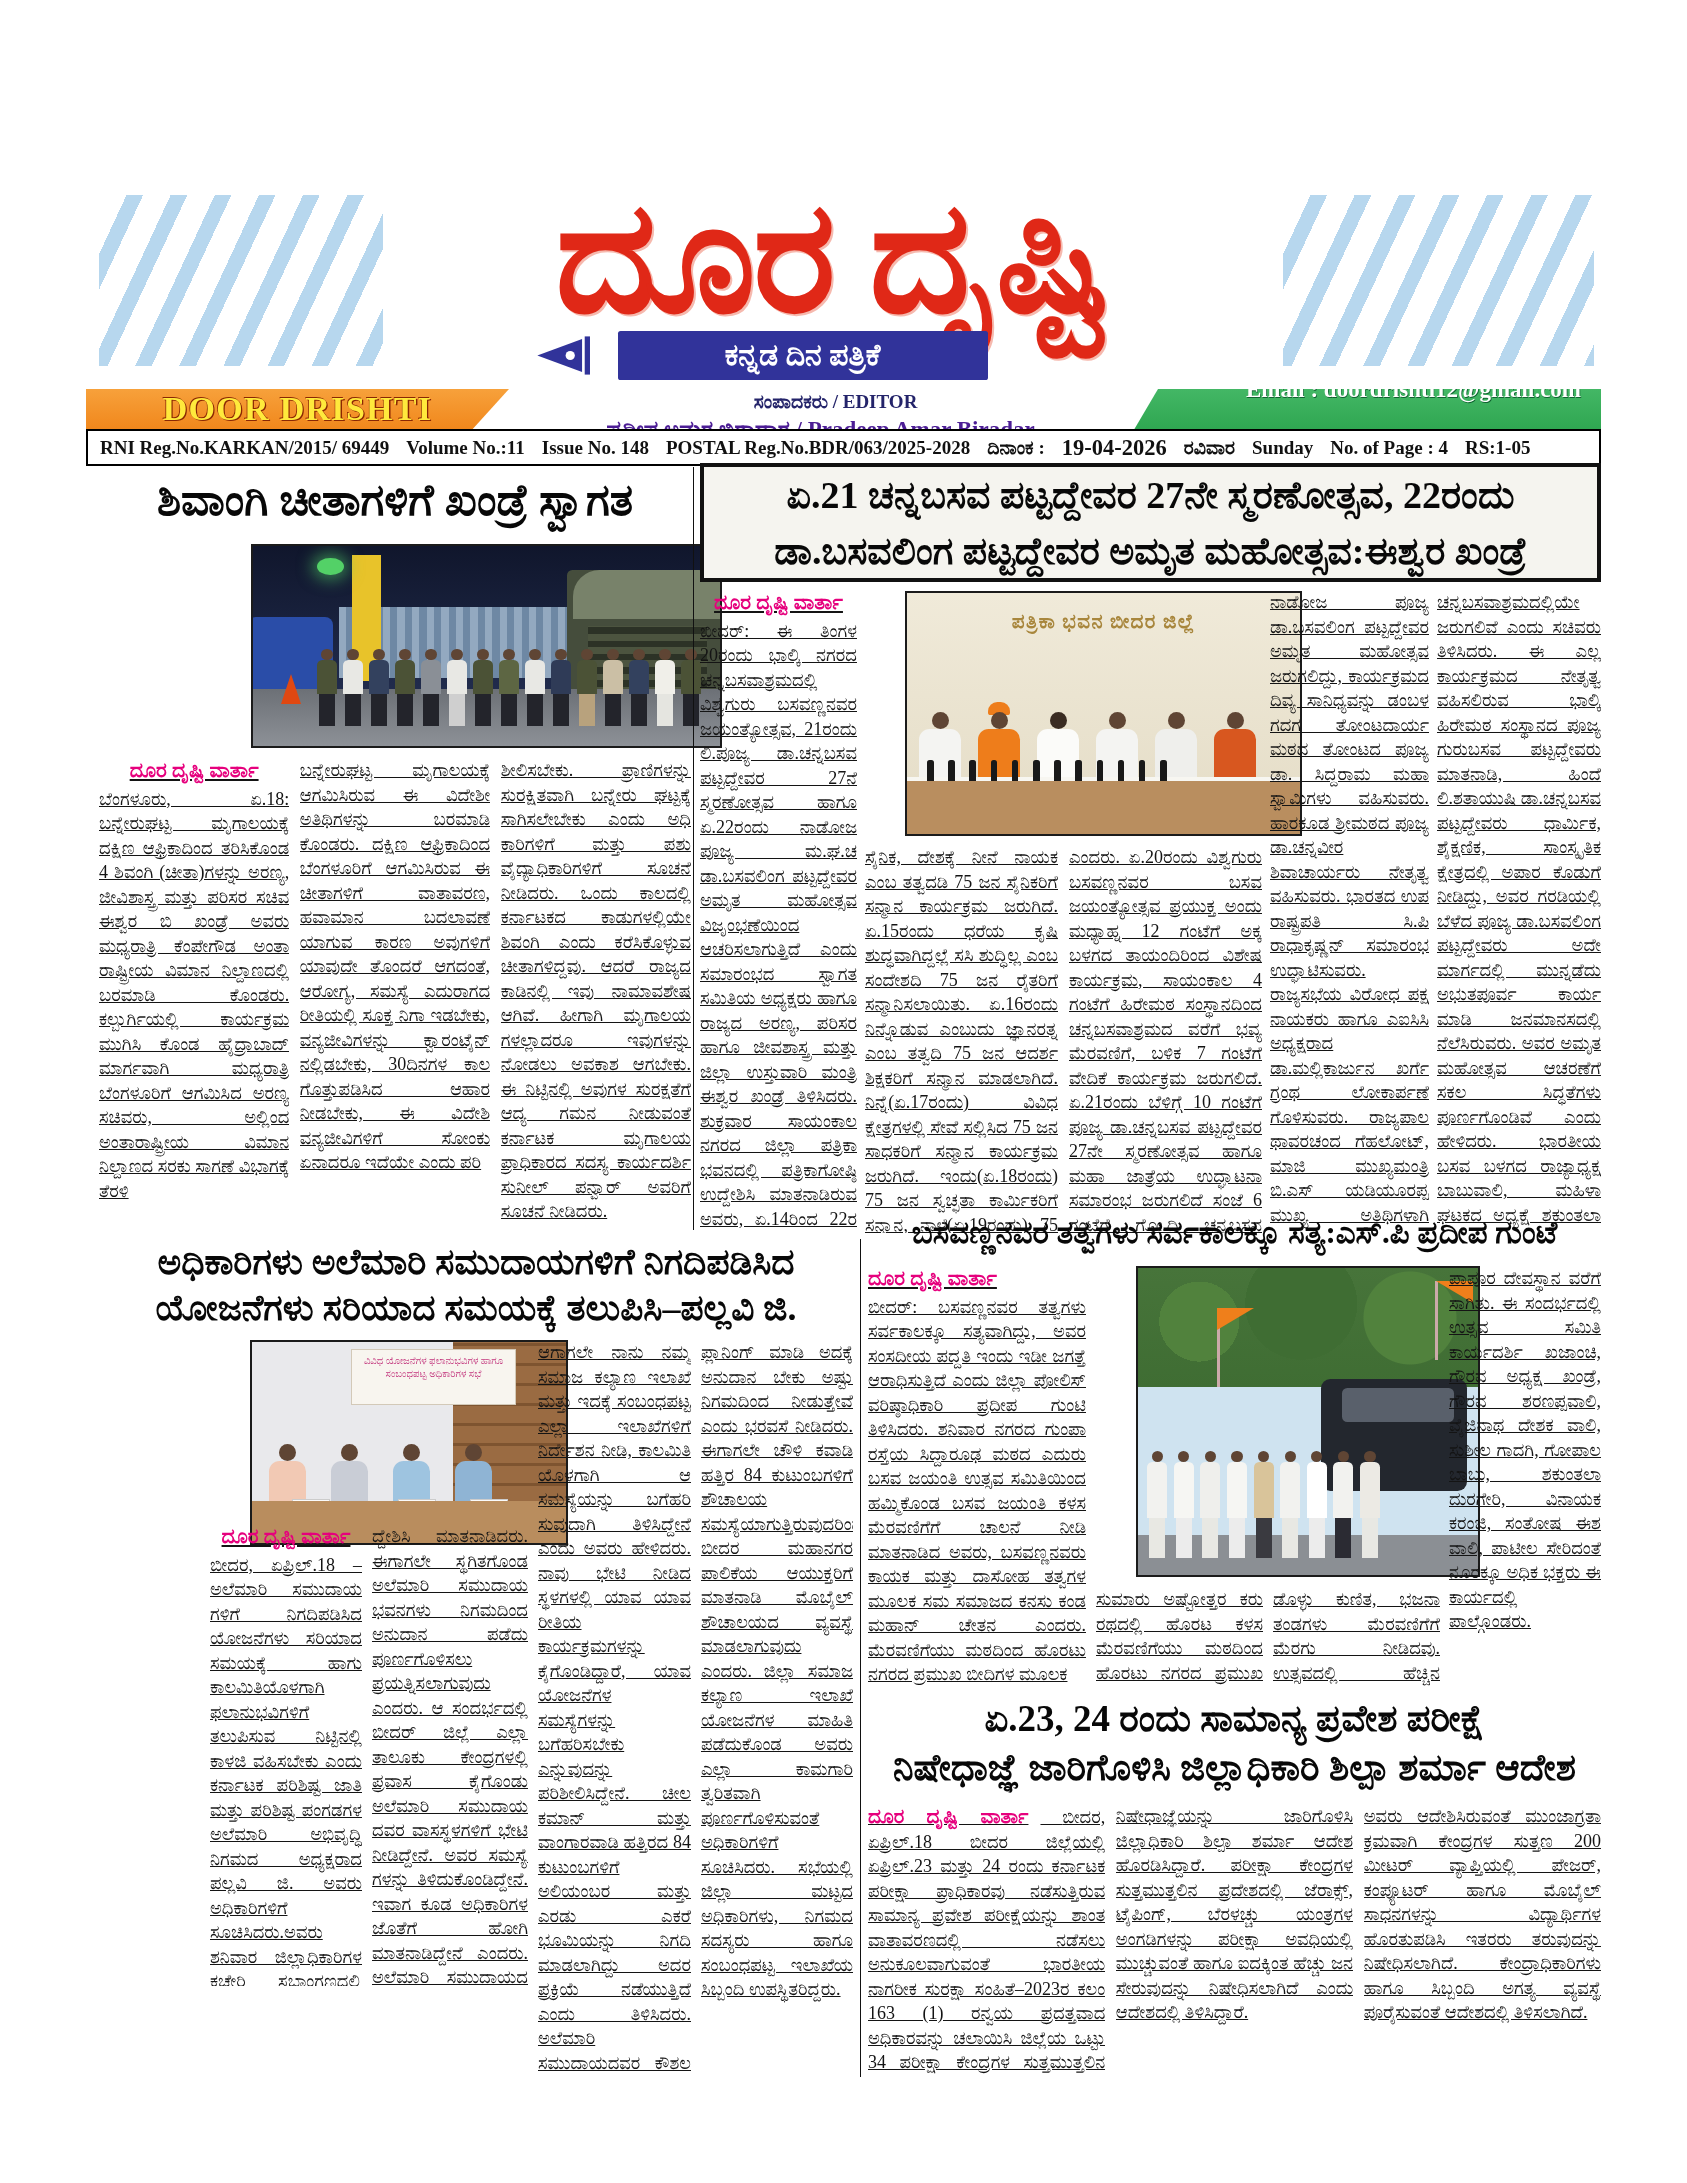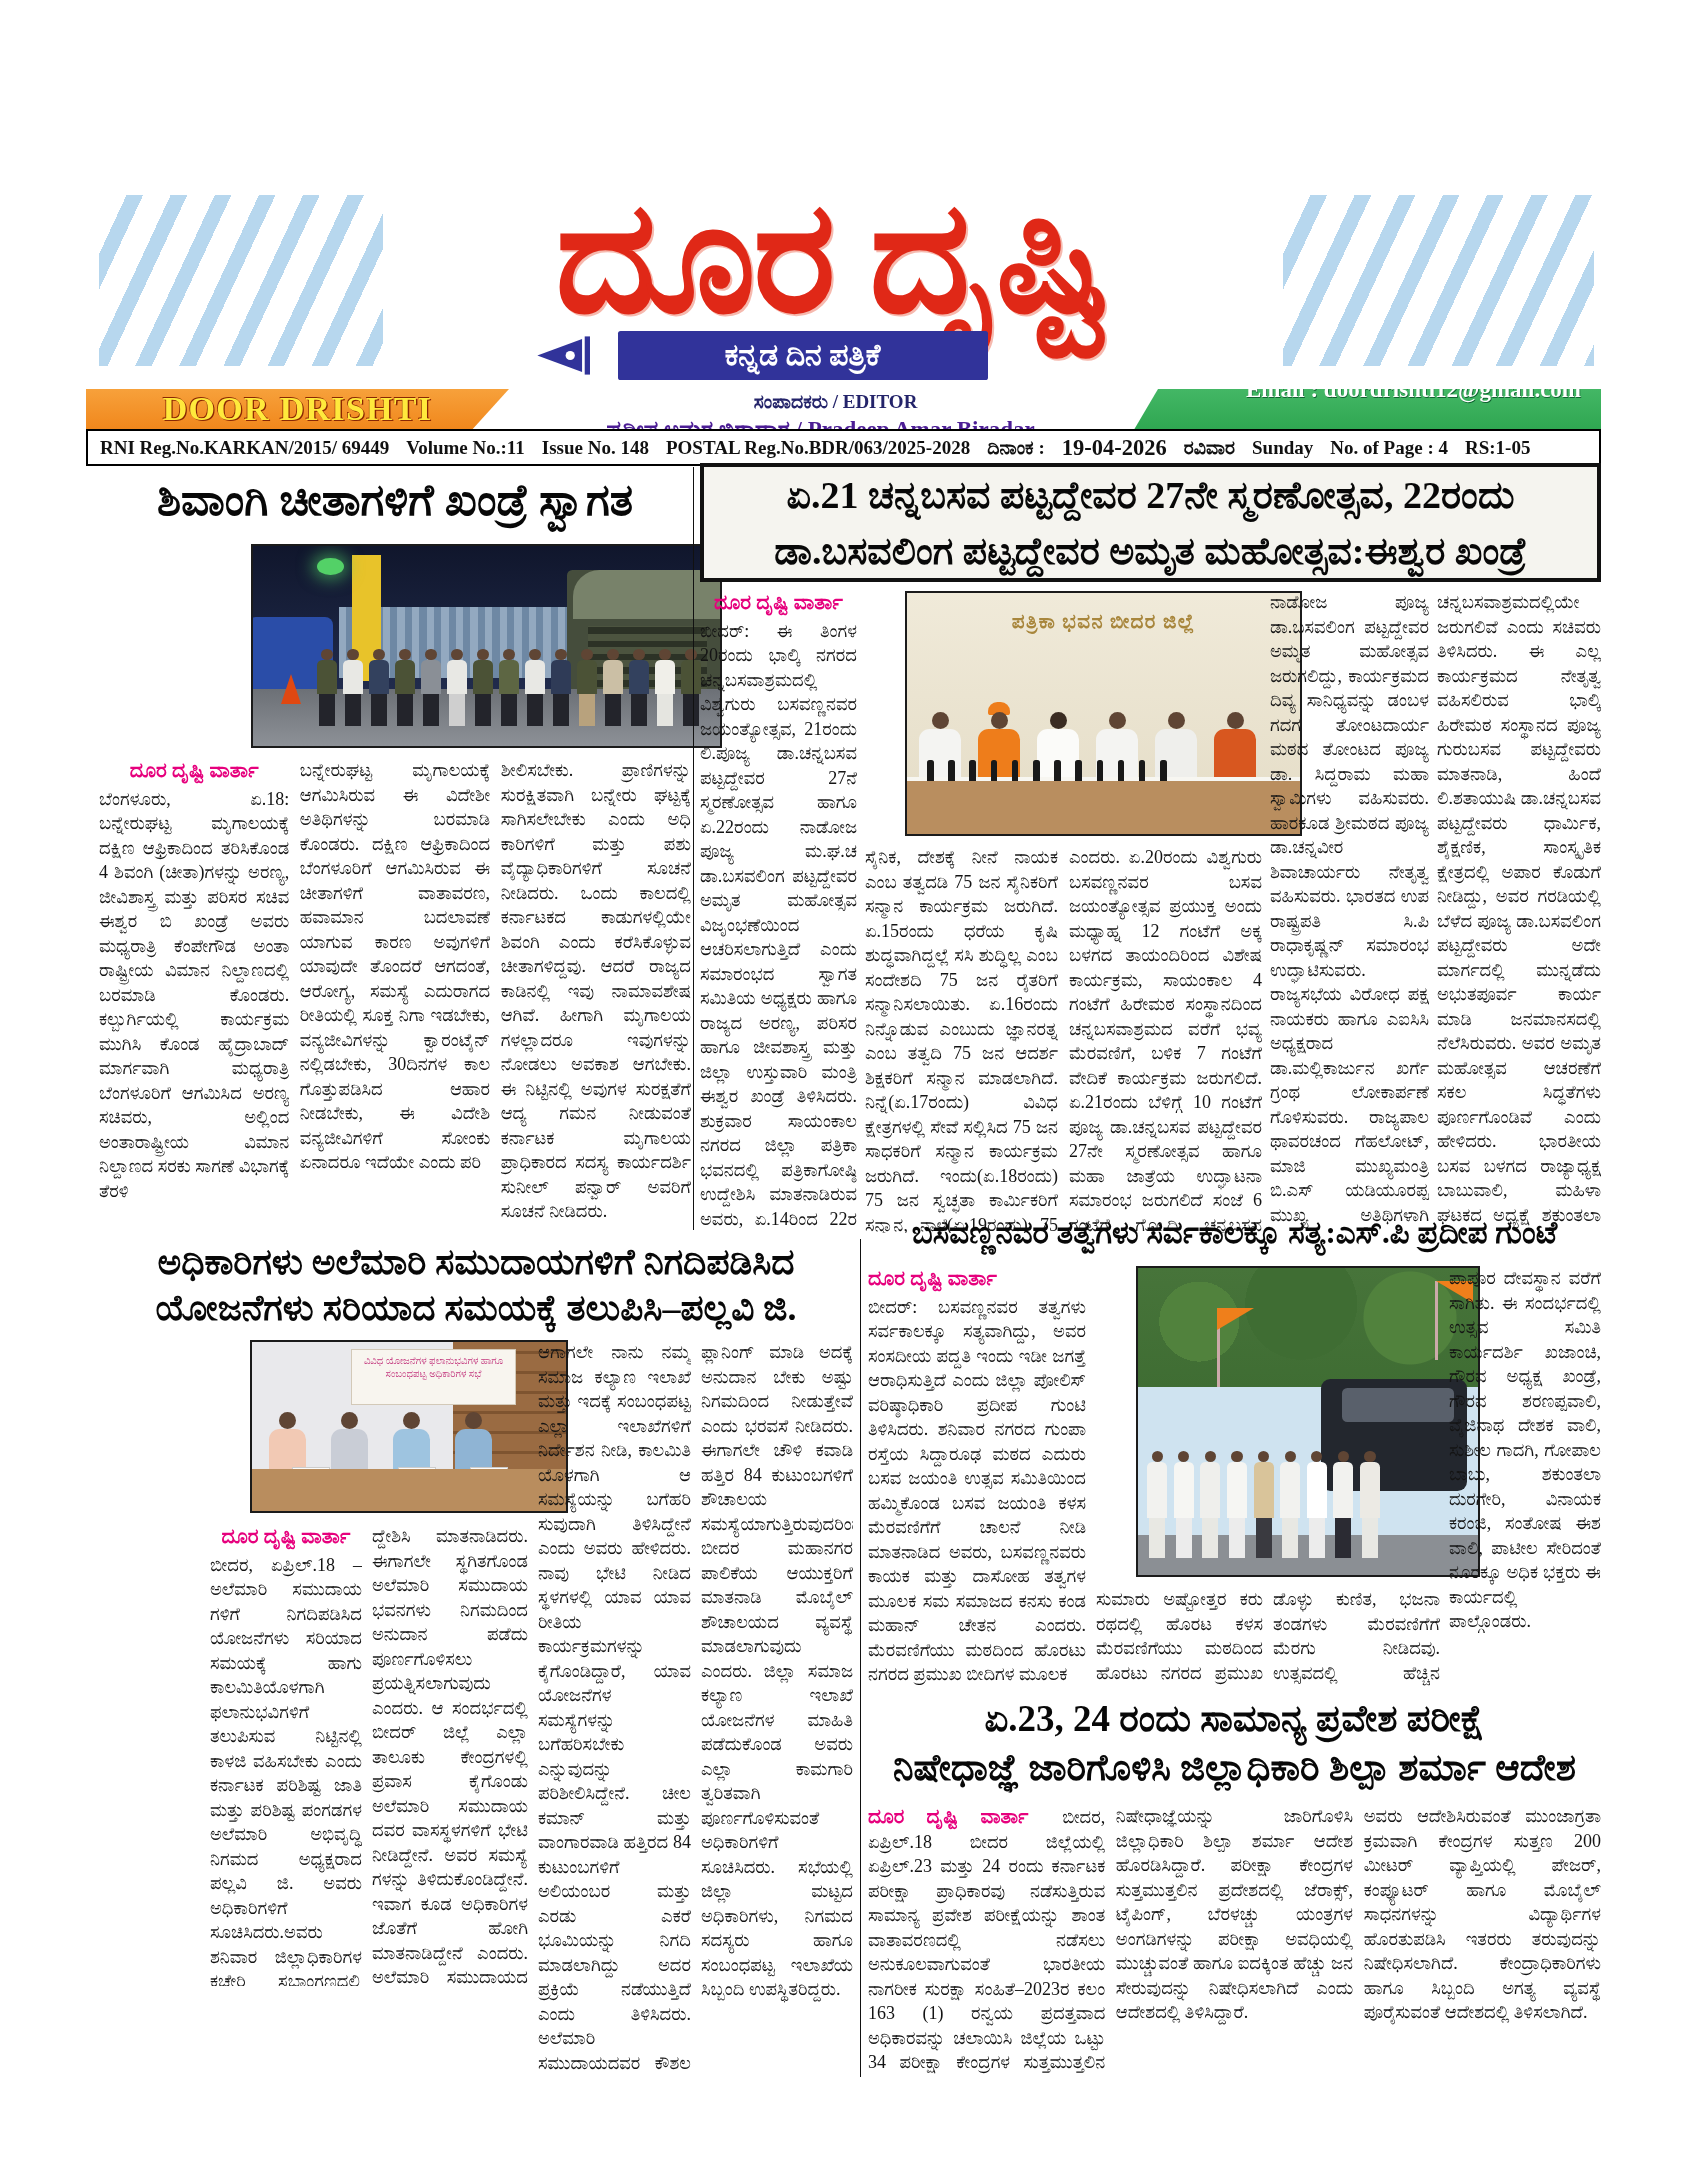--- a/index.html
+++ b/index.html
@@ -23,21 +23,21 @@
   .ed-label{font-size:19px;font-weight:700;color:#24246a;margin-left:30px;}
   .ed-name{font-size:23px;font-weight:700;color:#4c1d95;text-align:center;}
   .green-line{font-size:23px;font-weight:700;color:#fff;text-shadow:0.7px 0.7px 0 #116131;}
   .infobar{border:2.6px solid #000;box-sizing:border-box;display:flex;align-items:center;gap:17px;
            padding:0 12px;font-weight:700;font-size:19px;white-space:nowrap;background:#fff;}
   .infobar .big{font-size:22.5px;}
   
   .hl{font-weight:700;color:#080808;text-align:center;}
   .hl-box{border:4px solid #111;background:#f5f4ef;box-sizing:border-box;display:flex;
           flex-direction:column;justify-content:center;}
-  .bodytext{font-size:18px;line-height:24.5px;text-align:justify;overflow:hidden;color:#141414;}
+  .bodytext{font-size:18px;line-height:24.5px;text-align:justify;overflow:hidden;color:#141414;text-decoration:underline;}
   .dateline{color:#e6007d;font-weight:700;font-size:20.5px;text-align:center;margin-bottom:4px;}
   .dateline-inline{color:#e6007d;font-weight:700;font-size:20px;padding-right:12px;}
   .cols{display:flex;gap:10.6px;}
   .col{flex:1;overflow:hidden;}
   .rule-v{background:#111;width:1.3px;}
   .photo{border:2px solid #1b1b1b;box-sizing:border-box;overflow:hidden;position:absolute;background:#000000;margin-left:40px;}
   
   .pa-sky{position:absolute;inset:0;background:linear-gradient(#10162c,#273459);}
   .pa-shed{position:absolute;left:86px;top:61px;width:390px;height:71px;
            background:repeating-linear-gradient(90deg,#93a9c0 0 7.3px,#6e88a4 7.3px 14.6px);}
@@ -306,21 +306,21 @@
       <div class="abs bodytext" style="left:369px;top:255px;width:193px;height:388px;">ಎಂದರು. ಏ.20ರಂದು ವಿಶ್ವಗುರು ಬಸವಣ್ಣನವರ ಬಸವ ಜಯಂತ್ಯೋತ್ಸವ ಪ್ರಯುಕ್ತ ಅಂದು ಮಧ್ಯಾಹ್ನ 12 ಗಂಟೆಗೆ ಅಕ್ಕ ಬಳಗದ ತಾಯಂದಿರಿಂದ ವಿಶೇಷ ಕಾರ್ಯಕ್ರಮ, ಸಾಯಂಕಾಲ 4 ಗಂಟೆಗೆ ಹಿರೇಮಠ ಸಂಸ್ಥಾನದಿಂದ ಚನ್ನಬಸವಾಶ್ರಮದ ವರೆಗೆ ಭವ್ಯ ಮೆರವಣಿಗೆ, ಬಳಿಕ 7 ಗಂಟೆಗೆ ವೇದಿಕೆ ಕಾರ್ಯಕ್ರಮ ಜರುಗಲಿದೆ. ಏ.21ರಂದು ಬೆಳಿಗ್ಗೆ 10 ಗಂಟೆಗೆ ಪೂಜ್ಯ ಡಾ.ಚನ್ನಬಸವ ಪಟ್ಟದ್ದೇವರ 27ನೇ ಸ್ಮರಣೋತ್ಸವ ಹಾಗೂ ಮಹಾ ಜಾತ್ರೆಯ ಉದ್ಘಾಟನಾ ಸಮಾರಂಭ ಜರುಗಲಿದೆ ಸಂಜೆ 6 ಗಂಟೆಗೆ ಗೋ.ದಿ ಚನ್ನಬಸವ ಅವರಿಂದ ಗ್ರಂಥ ಲೋಕಾರ್ಪಣೆ ಜರುಗಲಿದೆ. ಏ.22ರಂದು ಬೆಳಿಗ್ಗೆ 9 ಗಂಟೆಗೆ</div>
       <div class="abs bodytext" style="left:570px;top:0;width:159px;height:643px;">ನಾಡೋಜ ಪೂಜ್ಯ ಡಾ.ಬಸವಲಿಂಗ ಪಟ್ಟದ್ದೇವರ ಅಮೃತ ಮಹೋತ್ಸವ ಜರುಗಲಿದ್ದು, ಕಾರ್ಯಕ್ರಮದ ದಿವ್ಯ ಸಾನಿಧ್ಯವನ್ನು ಡಂಬಳ ಗದಗ ತೋಂಟದಾರ್ಯ ಮಠದ ತೋಂಟದ ಪೂಜ್ಯ ಡಾ. ಸಿದ್ದರಾಮ ಮಹಾ ಸ್ವಾಮಿಗಳು ವಹಿಸುವರು. ಹಾರಕೂಡ ಶ್ರೀಮಠದ ಪೂಜ್ಯ ಡಾ.ಚನ್ನವೀರ ಶಿವಾಚಾರ್ಯರು ನೇತೃತ್ವ ವಹಿಸುವರು. ಭಾರತದ ಉಪ ರಾಷ್ಟ್ರಪತಿ ಸಿ.ಪಿ ರಾಧಾಕೃಷ್ಣನ್ ಸಮಾರಂಭ ಉದ್ಘಾಟಿಸುವರು. ರಾಜ್ಯಸಭೆಯ ವಿರೋಧ ಪಕ್ಷ ನಾಯಕರು ಹಾಗೂ ಎಐಸಿಸಿ ಅಧ್ಯಕ್ಷರಾದ ಡಾ.ಮಲ್ಲಿಕಾರ್ಜುನ ಖರ್ಗೆ ಗ್ರಂಥ ಲೋಕಾರ್ಪಣೆ ಗೊಳಿಸುವರು. ರಾಜ್ಯಪಾಲ ಥಾವರಚಂದ ಗೆಹಲೋಟ್, ಮಾಜಿ ಮುಖ್ಯಮಂತ್ರಿ ಬಿ.ಎಸ್ ಯಡಿಯೂರಪ್ಪ ಮುಖ್ಯ ಅತಿಥಿಗಳಾಗಿ ಭಾಗವಹಿಸುವರು. ತಾನು ಅಧ್ಯಕ್ಷತೆ ವಹಿಸಲಿದ್ದು, ಸಂಸದ ಸಾಗರ ಖಂಡ್ರೆ ಸ್ವಾಗತಿಸುವರು. ಅಂದು ಸಾಯಂಕಾಲ 4 ಗಂಟೆಗೆ ಸಮಾರೋಪ ಸಮಾರಂಭ ಜರುಗಲಿದ್ದು, ಈ ಎಲ್ಲ ಕಾರ್ಯಕ್ರಮಗಳು</div>
       <div class="abs bodytext" style="left:737px;top:0;width:164px;height:643px;">ಚನ್ನಬಸವಾಶ್ರಮದಲ್ಲಿಯೇ ಜರುಗಲಿವೆ ಎಂದು ಸಚಿವರು ತಿಳಿಸಿದರು. ಈ ಎಲ್ಲ ಕಾರ್ಯಕ್ರಮದ ನೇತೃತ್ವ ವಹಿಸಲಿರುವ ಭಾಲ್ಕಿ ಹಿರೇಮಠ ಸಂಸ್ಥಾನದ ಪೂಜ್ಯ ಗುರುಬಸವ ಪಟ್ಟದ್ದೇವರು ಮಾತನಾಡಿ, ಹಿಂದೆ ಲಿ.ಶತಾಯುಷಿ ಡಾ.ಚನ್ನಬಸವ ಪಟ್ಟದ್ದೇವರು ಧಾರ್ಮಿಕ, ಶೈಕ್ಷಣಿಕ, ಸಾಂಸ್ಕೃತಿಕ ಕ್ಷೇತ್ರದಲ್ಲಿ ಅಪಾರ ಕೊಡುಗೆ ನೀಡಿದ್ದು, ಅವರ ಗರಡಿಯಲ್ಲಿ ಬೆಳೆದ ಪೂಜ್ಯ ಡಾ.ಬಸವಲಿಂಗ ಪಟ್ಟದ್ದೇವರು ಅದೇ ಮಾರ್ಗದಲ್ಲಿ ಮುನ್ನಡೆದು ಅಭುತಪೂರ್ವ ಕಾರ್ಯ ಮಾಡಿ ಜನಮಾನಸದಲ್ಲಿ ನೆಲೆಸಿರುವರು. ಅವರ ಅಮೃತ ಮಹೋತ್ಸವ ಆಚರಣೆಗೆ ಸಕಲ ಸಿದ್ಧತೆಗಳು ಪೂರ್ಣಗೊಂಡಿವೆ ಎಂದು ಹೇಳಿದರು. ಭಾರತೀಯ ಬಸವ ಬಳಗದ ರಾಜ್ಯಾಧ್ಯಕ್ಷ ಬಾಬುವಾಲಿ, ಮಹಿಳಾ ಘಟಕದ ಅಧ್ಯಕ್ಷೆ ಶಕುಂತಲಾ ಬೀದ್ರಿ, ಪ್ರಮುಖರಾದ ಶಿವರಾಜ ಕೋನಂಜೆ, ಬಸವರಾಜ ಧನ್ನೂರ, ಜಯರಾಜ ಖಂಡ್ರೆ, ಚಂದ್ರಶೇಖರ ಹೆಬ್ಬಾಳೆ, ಮಲ್ಲಿಕಾರ್ಜುನ ಮಣಗೇರಿ ಹಾಗೂ ಇತರರು ಪತ್ರಿಕಾಗೋಷ್ಠಿಯಲ್ಲಿದ್ದರು.</div>
     </div>
   </div>
 
   <div class="abs" style="left:99px;top:1239px;width:754px;height:835px;">
     <div class="hl" style="font-size:36px;line-height:46px;">ಅಧಿಕಾರಿಗಳು ಅಲೆಮಾರಿ ಸಮುದಾಯಗಳಿಗೆ ನಿಗದಿಪಡಿಸಿದ</div>
     <div class="hl" style="font-size:36px;line-height:46px;">ಯೋಜನೆಗಳು ಸರಿಯಾದ ಸಮಯಕ್ಕೆ ತಲುಪಿಸಿ–ಪಲ್ಲವಿ ಜಿ.</div>
     <div class="abs" style="left:0;top:101px;width:754px;height:734px;">
-      <div class="photo" style="left:111px;top:0;width:318px;height:173px;">
+      <div class="photo" style="left:111px;top:0;width:318px;height:205px;">
         <div class="pc-wall"></div>
         <div class="pc-wood"></div>
         <div class="pc-banner">ವಿವಿಧ ಯೋಜನೆಗಳ ಫಲಾನುಭವಿಗಳ ಹಾಗೂ ಸಂಬಂಧಪಟ್ಟ ಅಧಿಕಾರಿಗಳ ಸಭೆ</div>
         <div class="pc-people">
           <div class="sit">
               <div class="p-head"></div>
               <div class="s-torso" style="background:#f2c9b4;width:37px;height:42px;"></div>
             </div>
           <div class="sit">
               <div class="p-head"></div>

